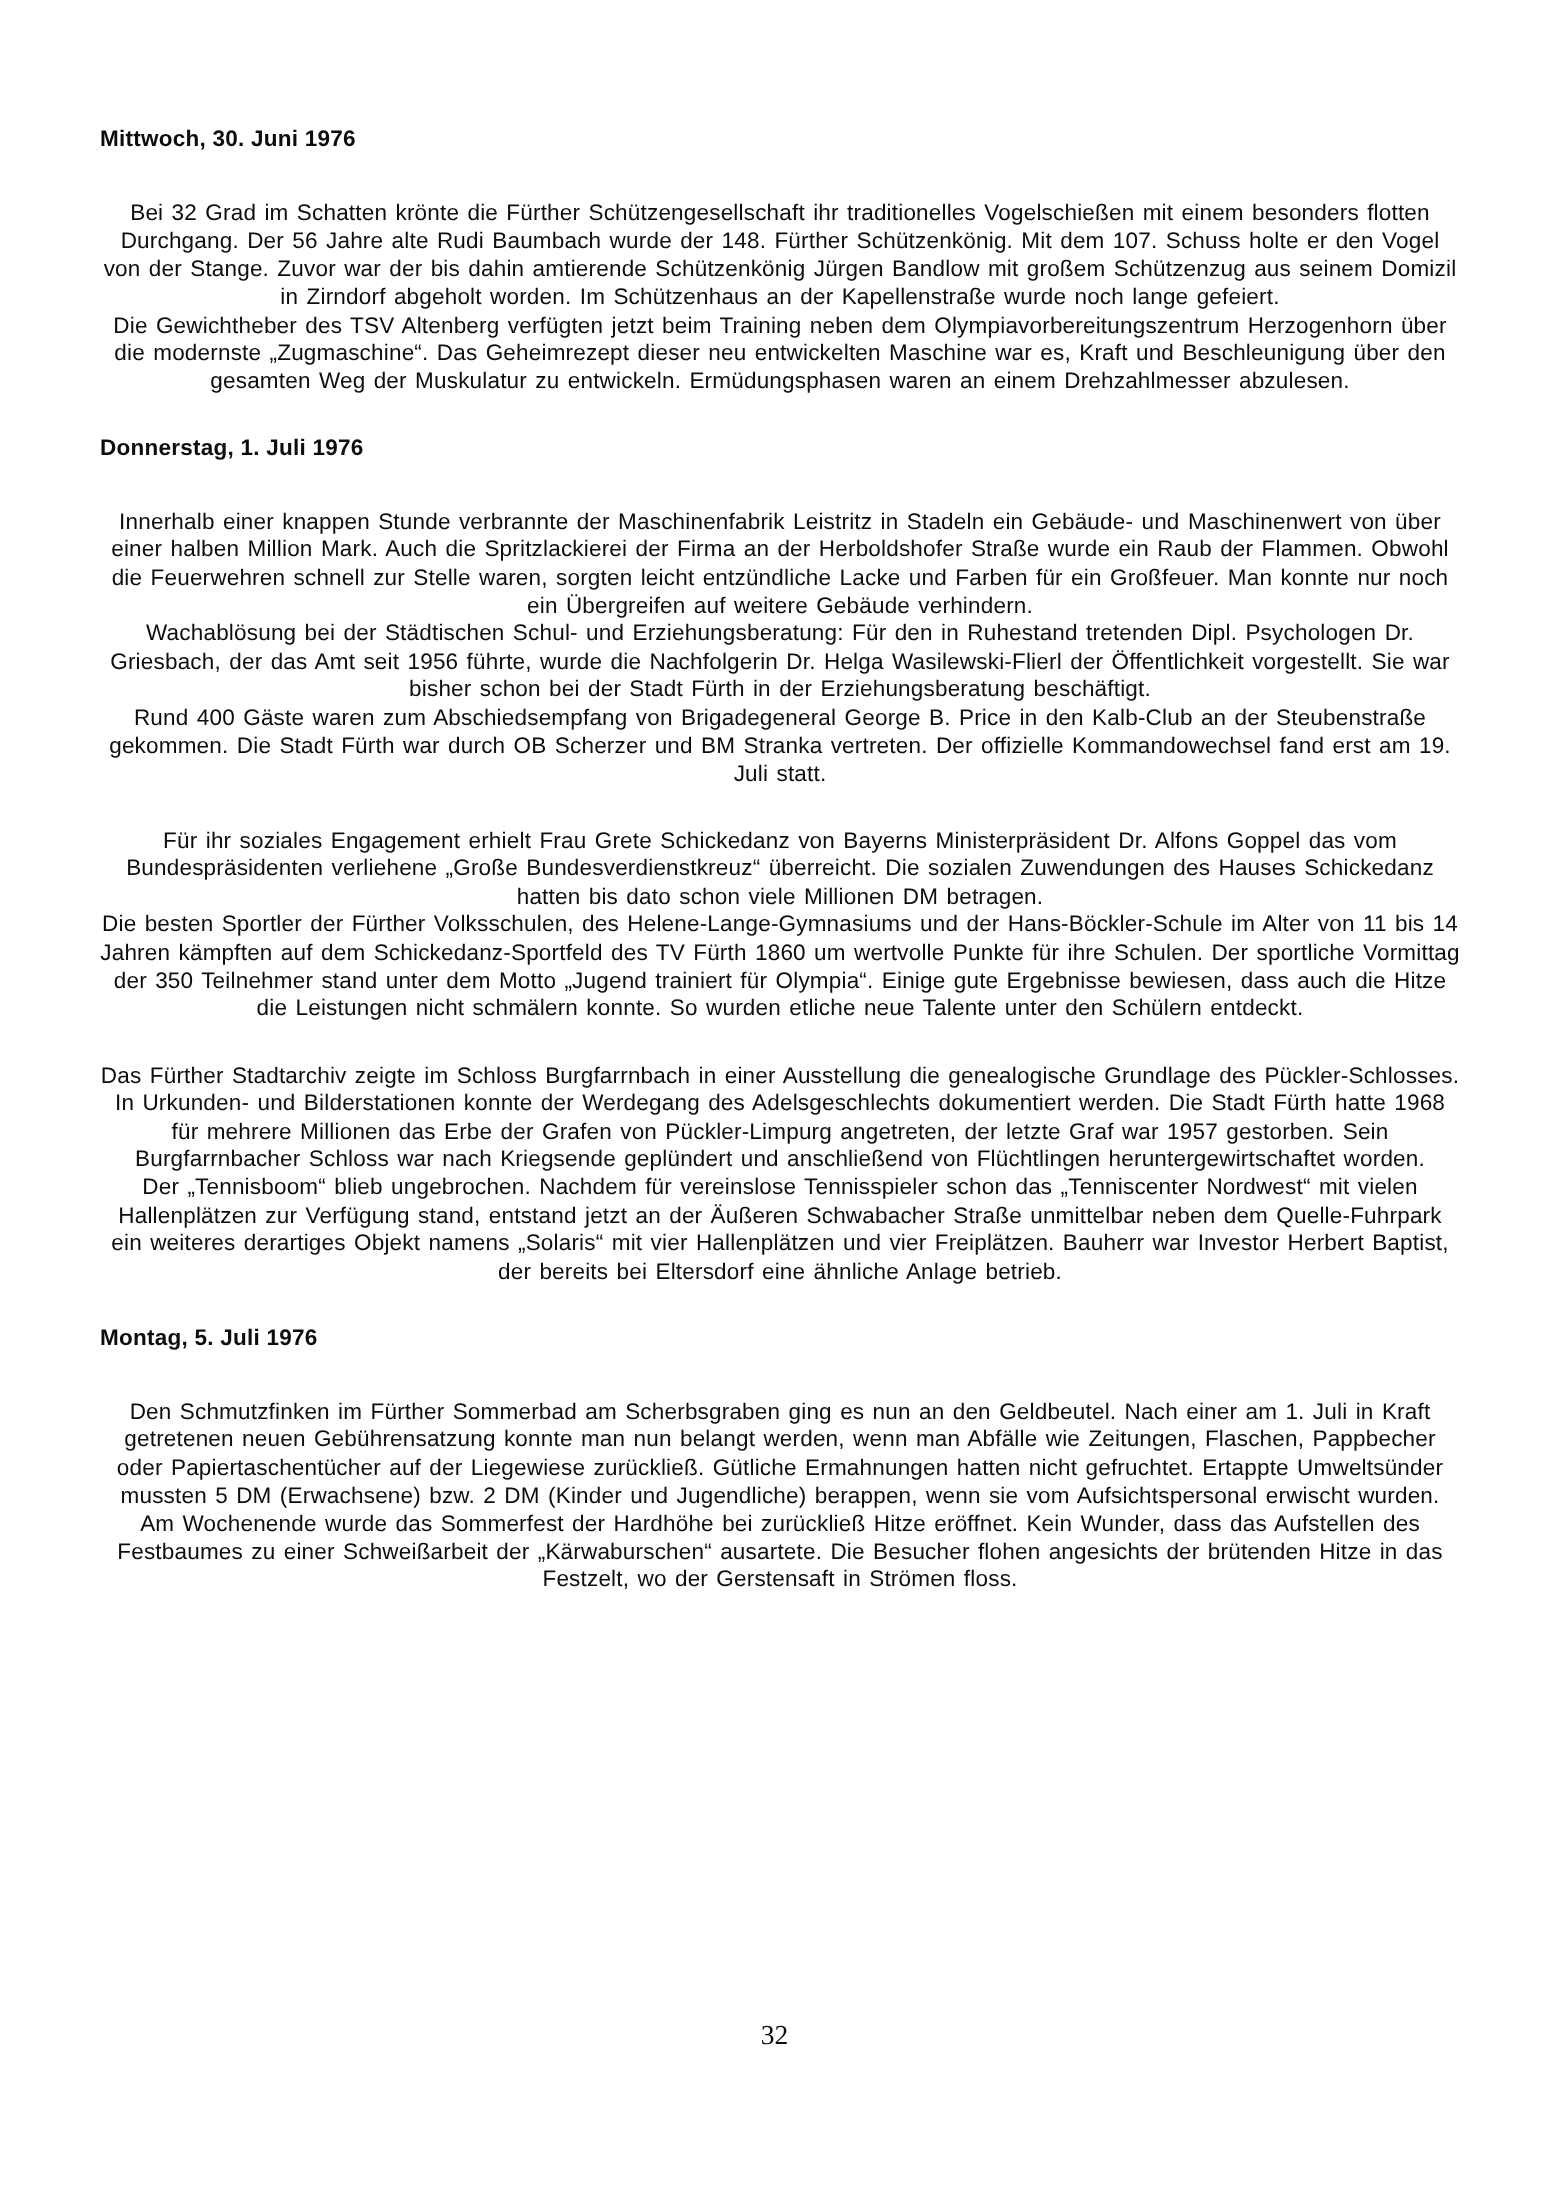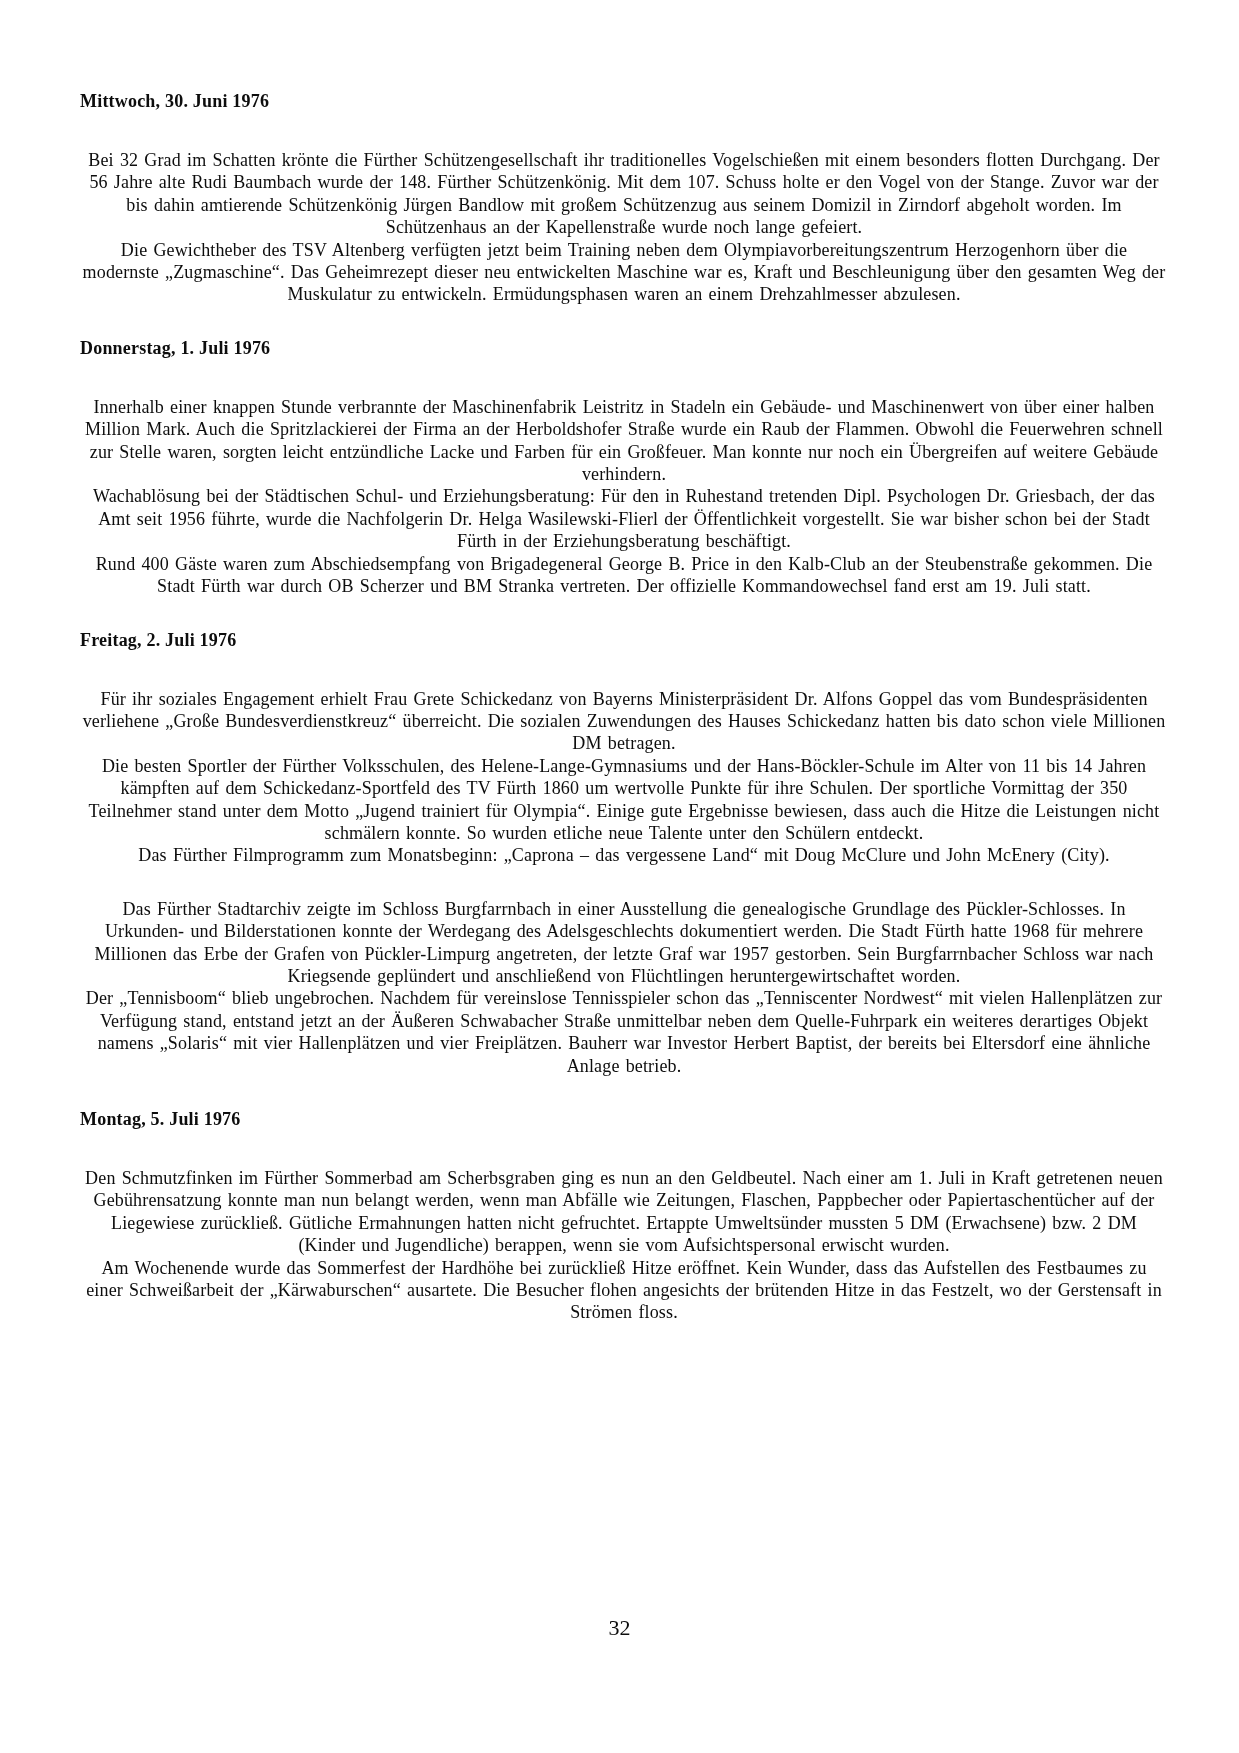--- a/index.html
+++ b/index.html
@@ -12,24 +12,23 @@
     color: #0d0d0d;
   }
   .page {
     width: 1239px;
     height: 1753px;
     position: relative;
     background: #ffffff;
   }
   .content {
     position: absolute;
-    top: 90px;
+    top: 100px;
     left: 80px;
     width: 1088px;
-    font-family: Liberation Serif, serif;
   }
   .section { margin-bottom: 31px; }
   .section h2 {
     font-size: 18px;
     font-weight: bold;
     letter-spacing: 0.2px;
     line-height: 22px;
     margin: 0 0 37px 0;
   }
   .section p {
@@ -66,24 +65,22 @@
     </section>
 
     <section class="section">
       <h2>Donnerstag, 1. Juli 1976</h2>
       <p>Innerhalb einer knappen Stunde verbrannte der Maschinenfabrik Leistritz in Stadeln ein Gebäude- und Maschinenwert von über einer halben Million Mark. Auch die Spritzlackierei der Firma an der Herboldshofer Straße wurde ein Raub der Flammen. Obwohl die Feuerwehren schnell zur Stelle waren, sorgten leicht entzündliche Lacke und Farben für ein Großfeuer. Man konnte nur noch ein Übergreifen auf weitere Gebäude verhindern.</p>
       <p>Wachablösung bei der Städtischen Schul- und Erziehungsberatung: Für den in Ruhestand tretenden Dipl. Psychologen Dr. Griesbach, der das Amt seit 1956 führte, wurde die Nachfolgerin Dr. Helga Wasilewski-Flierl der Öffentlichkeit vorgestellt. Sie war bisher schon bei der Stadt Fürth in der Erziehungsberatung beschäftigt.</p>
       <p>Rund 400 Gäste waren zum Abschiedsempfang von Brigadegeneral George B. Price in den Kalb-Club an der Steubenstraße gekommen. Die Stadt Fürth war durch OB Scherzer und BM Stranka vertreten. Der offizielle Kommandowechsel fand erst am 19. Juli statt.</p>
     </section>
 
     <section class="section">
-      <h2>Freitag, 2. Juli 1976</h2>
       <p>Für ihr soziales Engagement erhielt Frau Grete Schickedanz von Bayerns Ministerpräsident Dr. Alfons Goppel das vom Bundespräsidenten verliehene „Große Bundesverdienstkreuz“ überreicht. Die sozialen Zuwendungen des Hauses Schickedanz hatten bis dato schon viele Millionen DM betragen.</p>
       <p>Die besten Sportler der Fürther Volksschulen, des Helene-Lange-Gymnasiums und der Hans-Böckler-Schule im Alter von 11 bis 14 Jahren kämpften auf dem Schickedanz-Sportfeld des TV Fürth 1860 um wertvolle Punkte für ihre Schulen. Der sportliche Vormittag der 350 Teilnehmer stand unter dem Motto „Jugend trainiert für Olympia“. Einige gute Ergebnisse bewiesen, dass auch die Hitze die Leistungen nicht schmälern konnte. So wurden etliche neue Talente unter den Schülern entdeckt.</p>
-      <p>Das Fürther Filmprogramm zum Monatsbeginn: „Caprona – das vergessene Land“ mit Doug McClure und John McEnery (City).</p>
     </section>
 
     <section class="section">
       <p>Das Fürther Stadtarchiv zeigte im Schloss Burgfarrnbach in einer Ausstellung die genealogische Grundlage des Pückler-Schlosses. In Urkunden- und Bilderstationen konnte der Werdegang des Adelsgeschlechts dokumentiert werden. Die Stadt Fürth hatte 1968 für mehrere Millionen das Erbe der Grafen von Pückler-Limpurg angetreten, der letzte Graf war 1957 gestorben. Sein Burgfarrnbacher Schloss war nach Kriegsende geplündert und anschließend von Flüchtlingen heruntergewirtschaftet worden.</p>
       <p>Der „Tennisboom“ blieb ungebrochen. Nachdem für vereinslose Tennisspieler schon das „Tenniscenter Nordwest“ mit vielen Hallenplätzen zur Verfügung stand, entstand jetzt an der Äußeren Schwabacher Straße unmittelbar neben dem Quelle-Fuhrpark ein weiteres derartiges Objekt namens „Solaris“ mit vier Hallenplätzen und vier Freiplätzen. Bauherr war Investor Herbert Baptist, der bereits bei Eltersdorf eine ähnliche Anlage betrieb.</p>
     </section>
 
     <section class="section">
       <h2>Montag, 5. Juli 1976</h2>
       <p>Den Schmutzfinken im Fürther Sommerbad am Scherbsgraben ging es nun an den Geldbeutel. Nach einer am 1. Juli in Kraft getretenen neuen Gebührensatzung konnte man nun belangt werden, wenn man Abfälle wie Zeitungen, Flaschen, Pappbecher oder Papiertaschentücher auf der Liegewiese zurückließ. Gütliche Ermahnungen hatten nicht gefruchtet. Ertappte Umweltsünder mussten 5 DM (Erwachsene) bzw. 2 DM (Kinder und Jugendliche) berappen, wenn sie vom Aufsichtspersonal erwischt wurden.</p>

